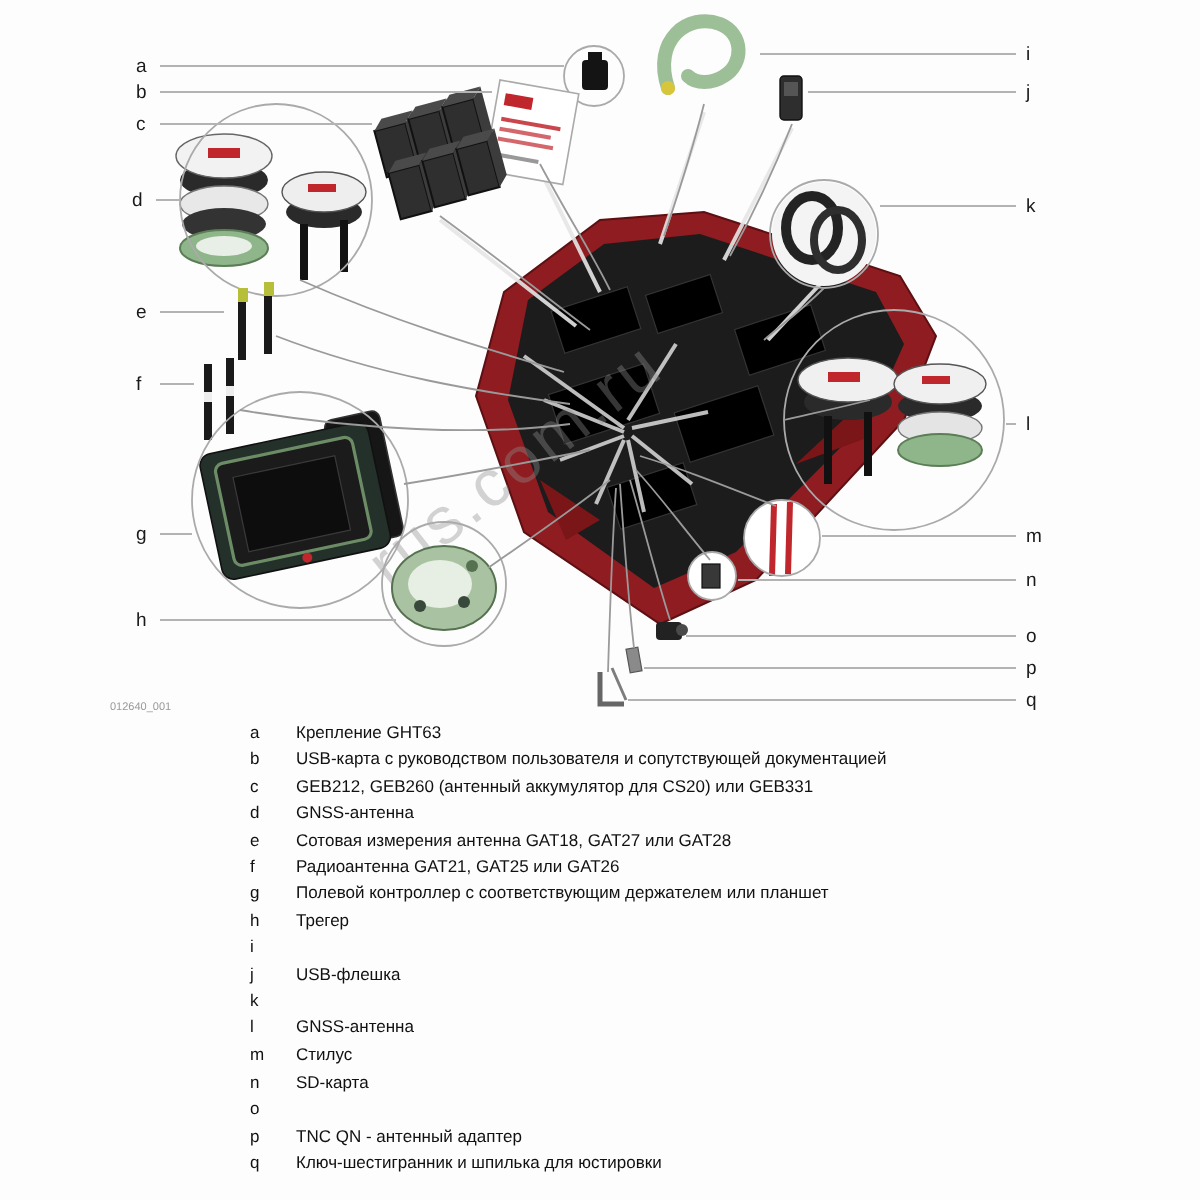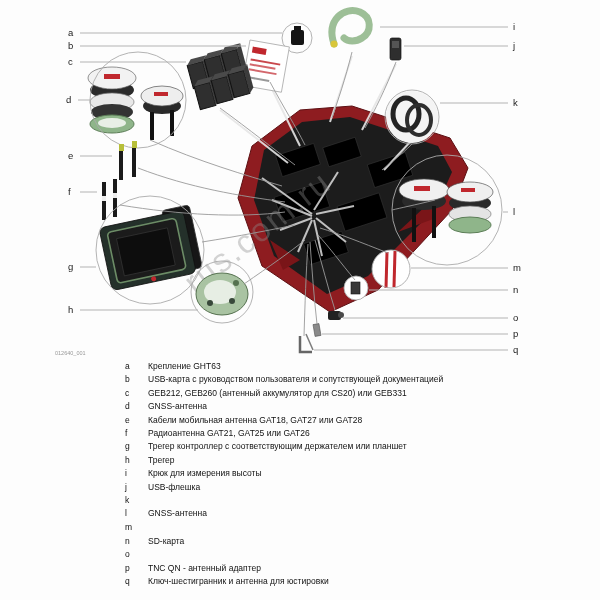--- a/index.html
+++ b/index.html
@@ -293,61 +293,61 @@
     <div class="legend-row">
         <span class="legend-letter">c</span>
         <span class="legend-text">GEB212, GEB260 (антенный аккумулятор для CS20) или GEB331</span>
       </div>
     <div class="legend-row">
         <span class="legend-letter">d</span>
         <span class="legend-text">GNSS-антенна</span>
       </div>
     <div class="legend-row">
         <span class="legend-letter">e</span>
-        <span class="legend-text">Кабели мобильная антенна GAT18, GAT27 или GAT28</span>
+        <span class="legend-text">Сотовая измерения антенна GAT18, GAT27 или GAT28</span>
       </div>
     <div class="legend-row">
         <span class="legend-letter">f</span>
         <span class="legend-text">Радиоантенна GAT21, GAT25 или GAT26</span>
       </div>
     <div class="legend-row">
         <span class="legend-letter">g</span>
-        <span class="legend-text">Трегер контроллер с соответствующим держателем или планшет</span>
+        <span class="legend-text">Полевой контроллер с соответствующим держателем или планшет</span>
       </div>
     <div class="legend-row">
         <span class="legend-letter">h</span>
         <span class="legend-text">Трегер</span>
       </div>
     <div class="legend-row">
         <span class="legend-letter">i</span>
-        <span class="legend-text">Крюк для измерения высоты</span>
       </div>
     <div class="legend-row">
         <span class="legend-letter">j</span>
         <span class="legend-text">USB-флешка</span>
       </div>
     <div class="legend-row">
         <span class="legend-letter">k</span>
       </div>
     <div class="legend-row">
         <span class="legend-letter">l</span>
         <span class="legend-text">GNSS-антенна</span>
       </div>
     <div class="legend-row" style="margin-top:4px">
         <span class="legend-letter">m</span>
+        <span class="legend-text">Стилус</span>
       </div>
     <div class="legend-row">
         <span class="legend-letter">n</span>
         <span class="legend-text">SD-карта</span>
       </div>
     <div class="legend-row">
         <span class="legend-letter">o</span>
       </div>
     <div class="legend-row">
         <span class="legend-letter">p</span>
         <span class="legend-text">TNC QN - антенный адаптер</span>
       </div>
     <div class="legend-row">
         <span class="legend-letter">q</span>
-        <span class="legend-text">Ключ-шестигранник и антенна для юстировки</span>
+        <span class="legend-text">Ключ-шестигранник и шпилька для юстировки</span>
       </div>
   </div>
 </div>
 
 </body></html>

